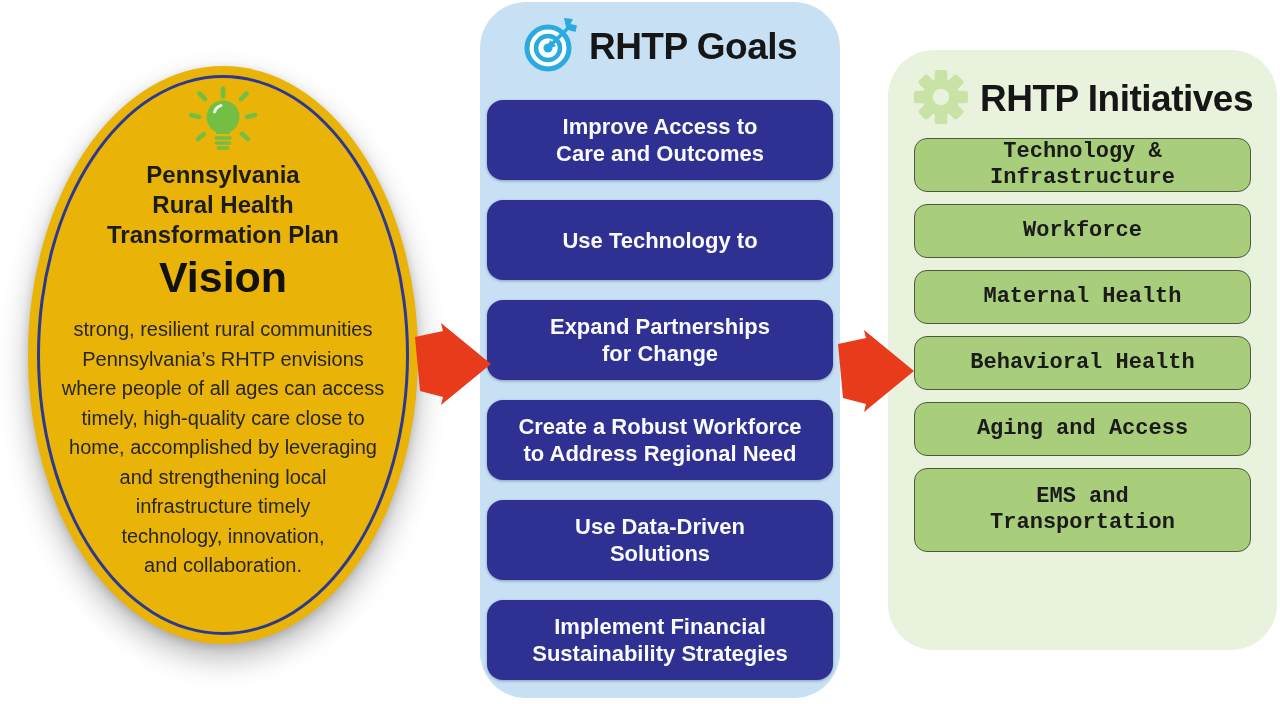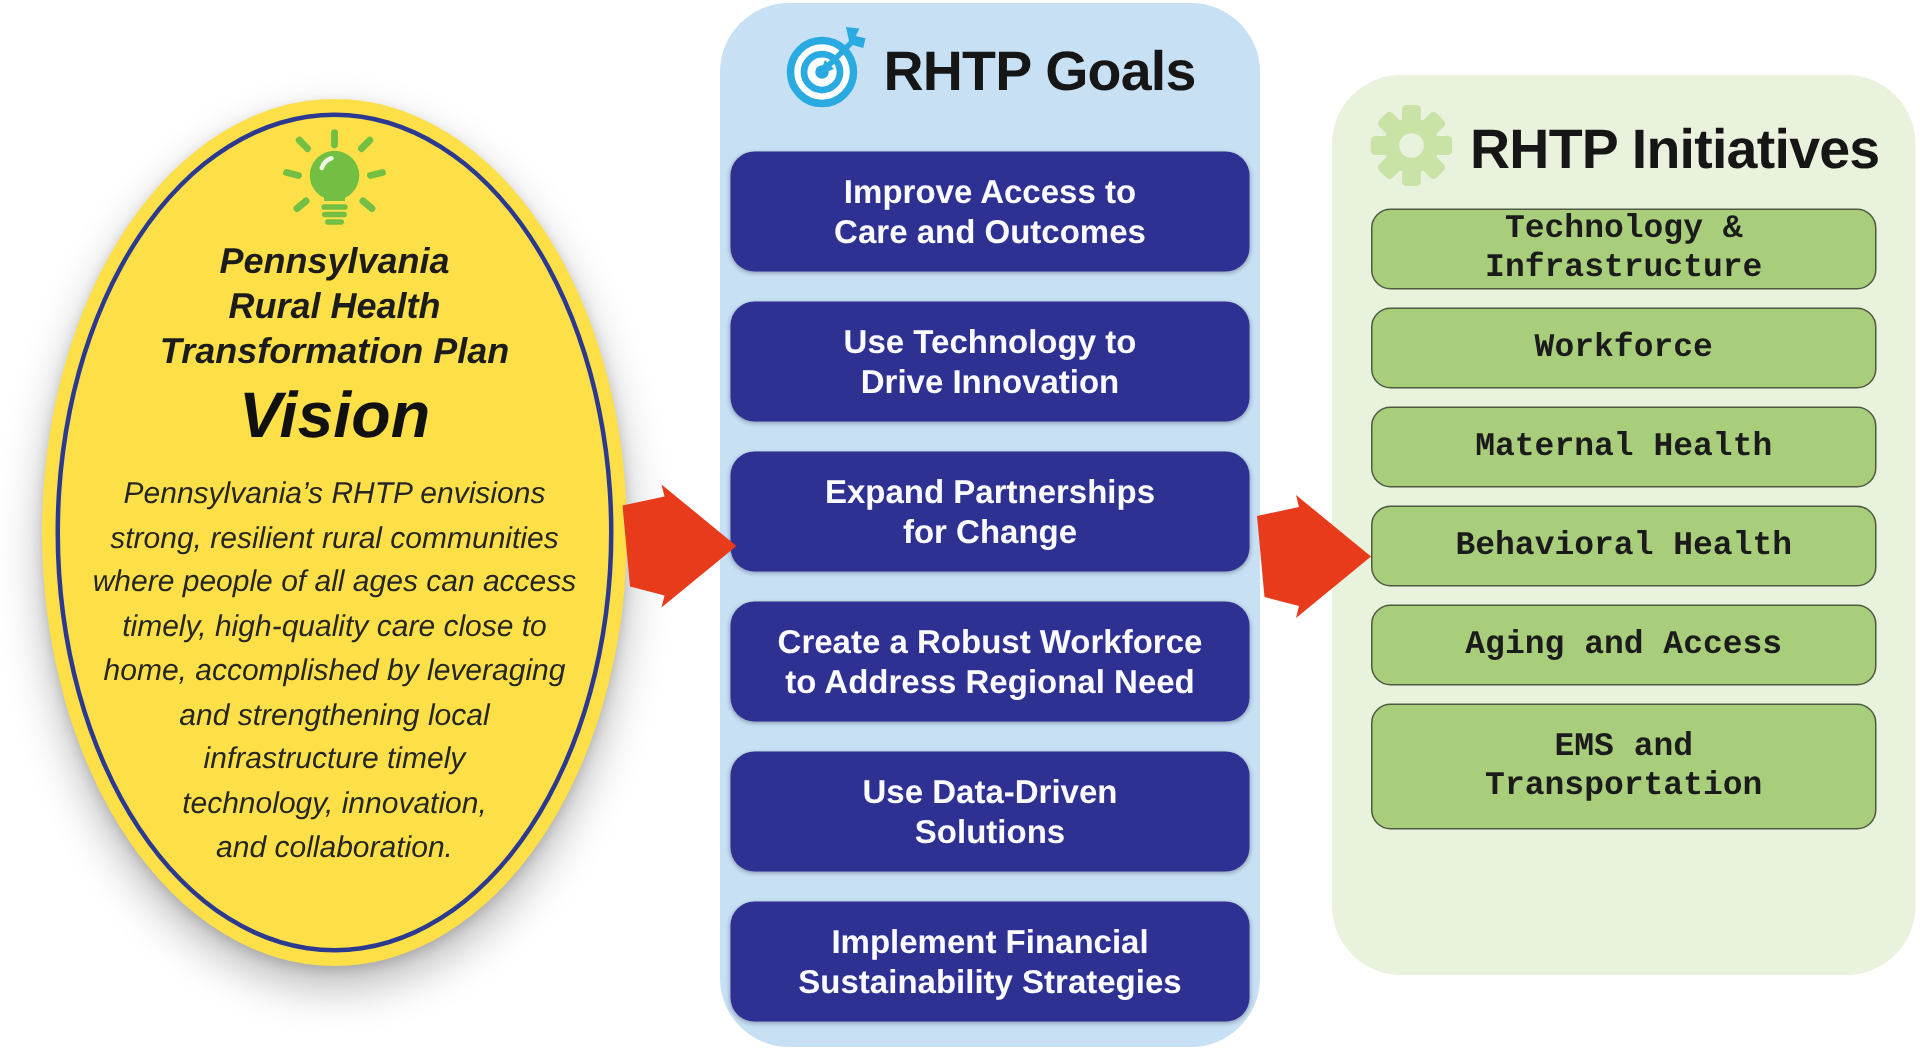--- a/index.html
+++ b/index.html
@@ -5,23 +5,22 @@
   html,body { margin:0; padding:0; background:#ffffff; }
   #stage {
     position:relative; width:1280px; height:704px; background:#ffffff;
     overflow:hidden; font-family:"Liberation Sans", sans-serif;
     -webkit-font-smoothing:antialiased;
   }
 
   
   .vision-ellipse {
     position:absolute; left:28px; top:66px; width:390px; height:578px;
-    background:#fde047; border-radius:50%;
+    background:#eab308; border-radius:50%;
     box-shadow:0 14px 30px rgba(0,0,0,.28), 0 3px 8px rgba(0,0,0,.14);
-    font-style:italic;
   }
   .vision-ring {
     position:absolute; inset:9px; border:3px solid #2B3990; border-radius:50%;
   }
   .vision-content {
     position:absolute; inset:0; display:flex; flex-direction:column;
     align-items:center; text-align:center;
   }
   .bulb-wrap { margin-top:20px; height:72px; }
   .vision-title { margin-top:2px; font-weight:bold; font-size:24px; line-height:30px; color:#1c1c1c; }
@@ -91,22 +90,22 @@
           <path d="M29.5 26 a10 10 0 0 1 6.5-6.5" stroke="#ffffff" stroke-width="3" stroke-linecap="round" fill="none" opacity="0.85"></path>
         </svg>
       </div>
       <div class="vision-title">
         <div>Pennsylvania</div>
         <div>Rural Health</div>
         <div>Transformation Plan</div>
       </div>
       <div class="vision-word">Vision</div>
       <div class="vision-body">
+        <div>strong, resilient rural communities</div>
         <div>Pennsylvania’s RHTP envisions</div>
-        <div>strong, resilient rural communities</div>
         <div>where people of all ages can access</div>
         <div>timely, high-quality care close to</div>
         <div>home, accomplished by leveraging</div>
         <div>and strengthening local</div>
         <div>infrastructure timely</div>
         <div>technology, innovation,</div>
         <div>and collaboration.</div>
       </div>
     </div>
   </div>
@@ -131,21 +130,20 @@
       </span>
       <span class="panel-title">RHTP Goals</span>
     </div>
     <div class="goals-list">
       <div class="goal-btn">
         <span>Improve Access to</span>
         <span>Care and Outcomes</span>
       </div>
       <div class="goal-btn">
         <span>Use Technology to</span>
-        <span>Drive Innovation</span>
       </div>
       <div class="goal-btn">
         <span>Expand Partnerships</span>
         <span>for Change</span>
       </div>
       <div class="goal-btn">
         <span>Create a Robust Workforce</span>
         <span>to Address Regional Need</span>
       </div>
       <div class="goal-btn">

